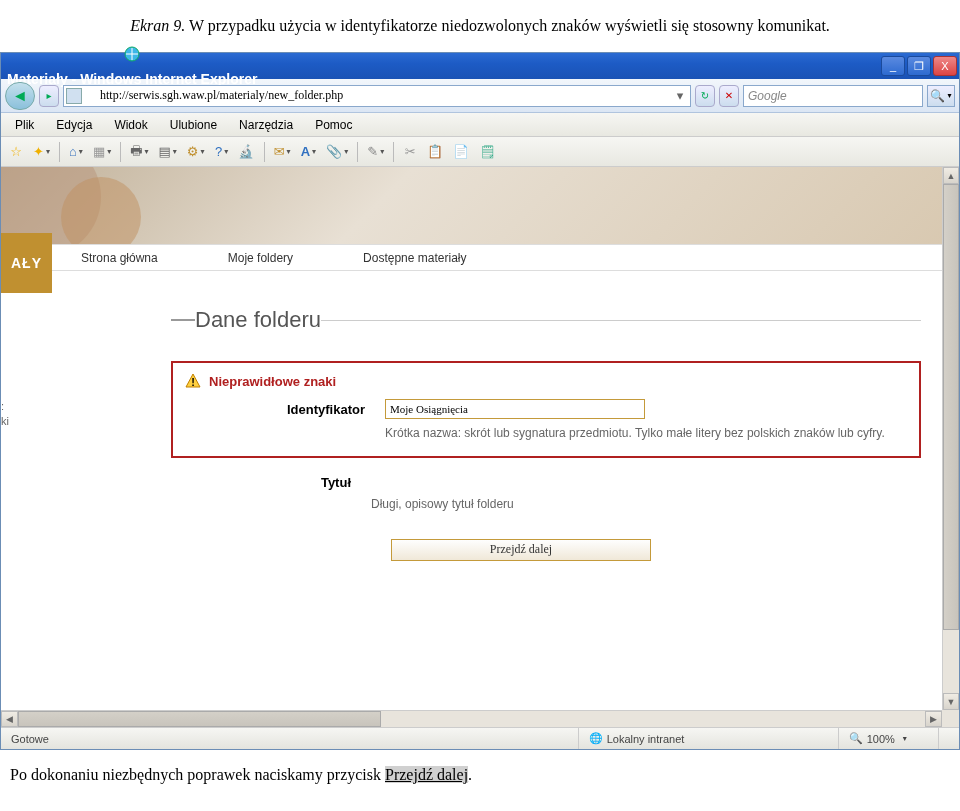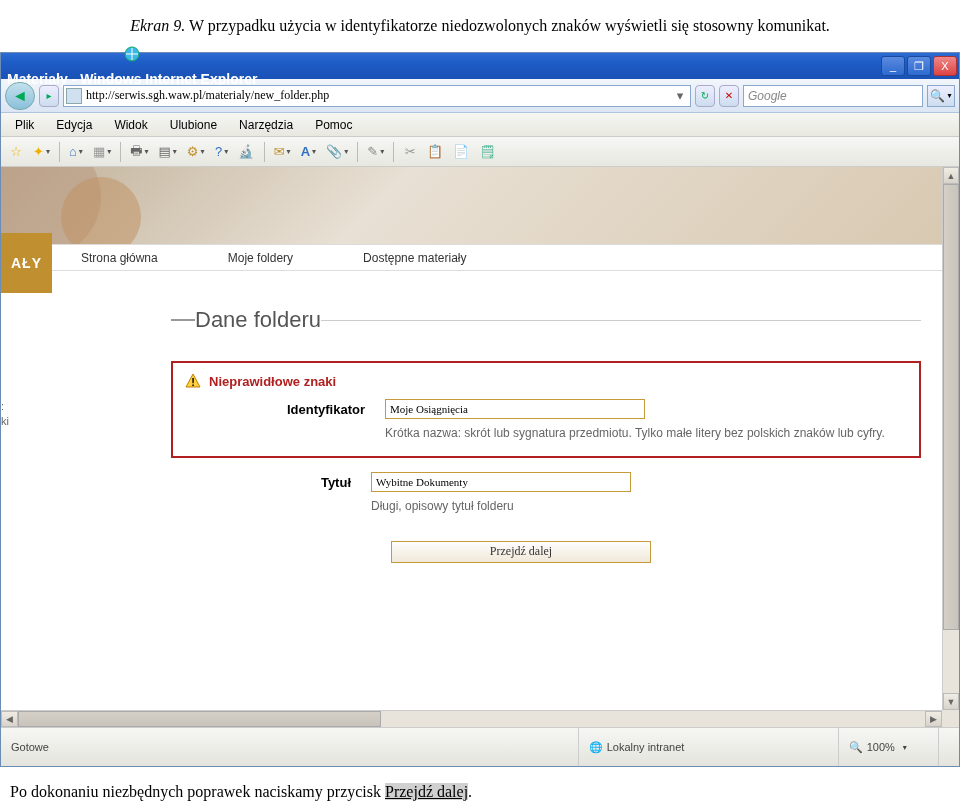--- a/index.html
+++ b/index.html
@@ -11,21 +11,21 @@
 .ie-window { border: 1px solid #6b8db5; background: #fff; }
 .title-bar { display: flex; align-items: center; justify-content: space-between; height: 26px; background: linear-gradient(to bottom, #2b6bd2 0%, #1d5bc5 40%, #1a52b5 100%); color: #fff; padding: 0 2px 0 6px; }
 .title-bar-left { display: flex; align-items: center; gap: 6px; font-weight: bold; font-size: 14px; flex-direction: column; }
 .title-bar-right { display: flex; gap: 2px; }
 .win-btn { width: 24px; height: 20px; background: linear-gradient(#5a8ae0,#2d6ad0); border: 1px solid #1a4a9c; border-radius: 3px; display: flex; align-items: center; justify-content: center; color: #fff; font-size: 11px; cursor: default; }
 .win-btn.close { background: linear-gradient(#e88,#d44); border-color: #a33; }
 
 .nav-row { display: flex; align-items: center; height: 34px; background: linear-gradient(#f2f6fb,#dbe6f4); border-bottom: 1px solid #b0c4de; padding: 0 4px; gap: 4px; }
 .nav-btn { width: 30px; height: 28px; border-radius: 14px; border: 1px solid #7aa; background: linear-gradient(#c4e0ec,#8bc0db); display:flex; align-items:center; justify-content:center; font-size:16px; color:#0a5; cursor:default; }
 .nav-btn.small { width:20px; height:22px; border-radius:4px; background:linear-gradient(#eef,#cde); border:1px solid #aac; font-size:10px; }
-.url-wrap { flex:1; display:flex; align-items:center; border:1px solid #8aa8cc; background:#fff; height:22px; padding:0 2px; }
+.url-wrap { flex:1; display:flex; align-items:center; border:1px solid #8aa8cc; background:#fff; height:22px; padding:0 2px;gap:14px; }
 .url-icon { width:16px; height:16px; background:#d0e0f0; border:1px solid #8aa; margin-right:4px; }
 .url-text { flex:1; font-family: Tahoma; font-size:12px; }
 .url-dd { width:16px; text-align:center; color:#666; }
 .search-wrap { width:180px; display:flex; align-items:center; border:1px solid #8aa8cc; background:#fff; height:22px; padding:0 4px; color:#888; font-style:italic; font-size:12px; }
 .mag-btn { width:28px; height:22px; border:1px solid #8aa8cc; background:linear-gradient(#eef,#cde); display:flex; align-items:center; justify-content:center; font-size:12px; }
 
 .menu-row { display:flex; align-items:center; height:24px; background:linear-gradient(#f6f6f3,#e8e8e1); border-bottom:1px solid #ccc; padding:0 4px; gap:2px; font-size:12px; }
 .menu-item { padding: 4px 10px; }
 
 .tool-row { display:flex; align-items:center; height:30px; background:linear-gradient(#f6f6f3,#e8e8e1); border-bottom:1px solid #ccc; padding:0 4px; gap:2px; }
@@ -63,21 +63,21 @@
 
 .scroll-v { position:absolute; right:0; top:0; width:17px; bottom:17px; background:#e8e4dc; border-left:1px solid #ccc; }
 .scroll-v-btn { height:17px; background:linear-gradient(#f0ece4,#d8d4cc); border:1px solid #bbb; display:flex; align-items:center; justify-content:center; font-size:9px; color:#666; }
 .scroll-v-thumb { position:absolute; top:17px; bottom:80px; left:0; right:0; background:linear-gradient(to right, #d4d0c8,#c8c4bc); border:1px solid #aaa; }
 .scroll-h { position:absolute; bottom:0; left:0; right:17px; height:17px; background:#e8e4dc; border-top:1px solid #ccc; display:flex; }
 .scroll-h-btn { width:17px; background:linear-gradient(#f0ece4,#d8d4cc); border:1px solid #bbb; display:flex; align-items:center; justify-content:center; font-size:9px; color:#666; }
 .scroll-h-track { flex:1; position:relative; }
 .scroll-h-thumb { position:absolute; left:0; width:40%; top:0; bottom:0; background:linear-gradient(#d4d0c8,#c8c4bc); border:1px solid #aaa; }
 .corner { position:absolute; right:0; bottom:0; width:17px; height:17px; background:#e8e4dc; }
 
-.status-bar { display:flex; align-items:center; height:39px; background:linear-gradient(#f6f6f3,#e4e4de); border-top:1px solid #ccc; font-size:11px; color:#444; }
+.status-bar { display:flex; align-items:center; height:22px; background:linear-gradient(#f6f6f3,#e4e4de); border-top:1px solid #ccc; font-size:11px; color:#444; }
 .status-cell { padding:0 10px; border-right:1px solid #ccc; height:100%; display:flex; align-items:center; gap:4px; }
 .status-flex { flex:1; }
 </style>
 </head>
 <body>
 
 <div class="caption-top">
   <span class="italic">Ekran 9.</span><span> W przypadku użycia w identyfikatorze niedozwolonych znaków wyświetli się stosowny komunikat.</span>
 </div>
 
@@ -249,21 +249,20 @@
         </div>
         <div class="field-row">
           <div class="field-label bold">Identyfikator</div>
           <input class="field-input" value="Moje Osiągnięcia" style="">
         </div>
         <div class="field-help">Krótka nazwa: skrót lub sygnatura przedmiotu. Tylko małe litery bez polskich znaków lub cyfry.</div>
       </div>
 
       <div class="field-row">
         <div class="field-label bold">Tytuł</div>
-        <input class="field-input" value="Wybitne Dokumenty" style="">
       </div>
       <div class="field-help">Długi, opisowy tytuł folderu</div>
 
       <div class="submit-row">
         <button class="submit-btn">Przejdź dalej</button>
       </div>
     </div>
 
     <div class="scroll-v">
       <div class="scroll-v-btn">▲</div>

